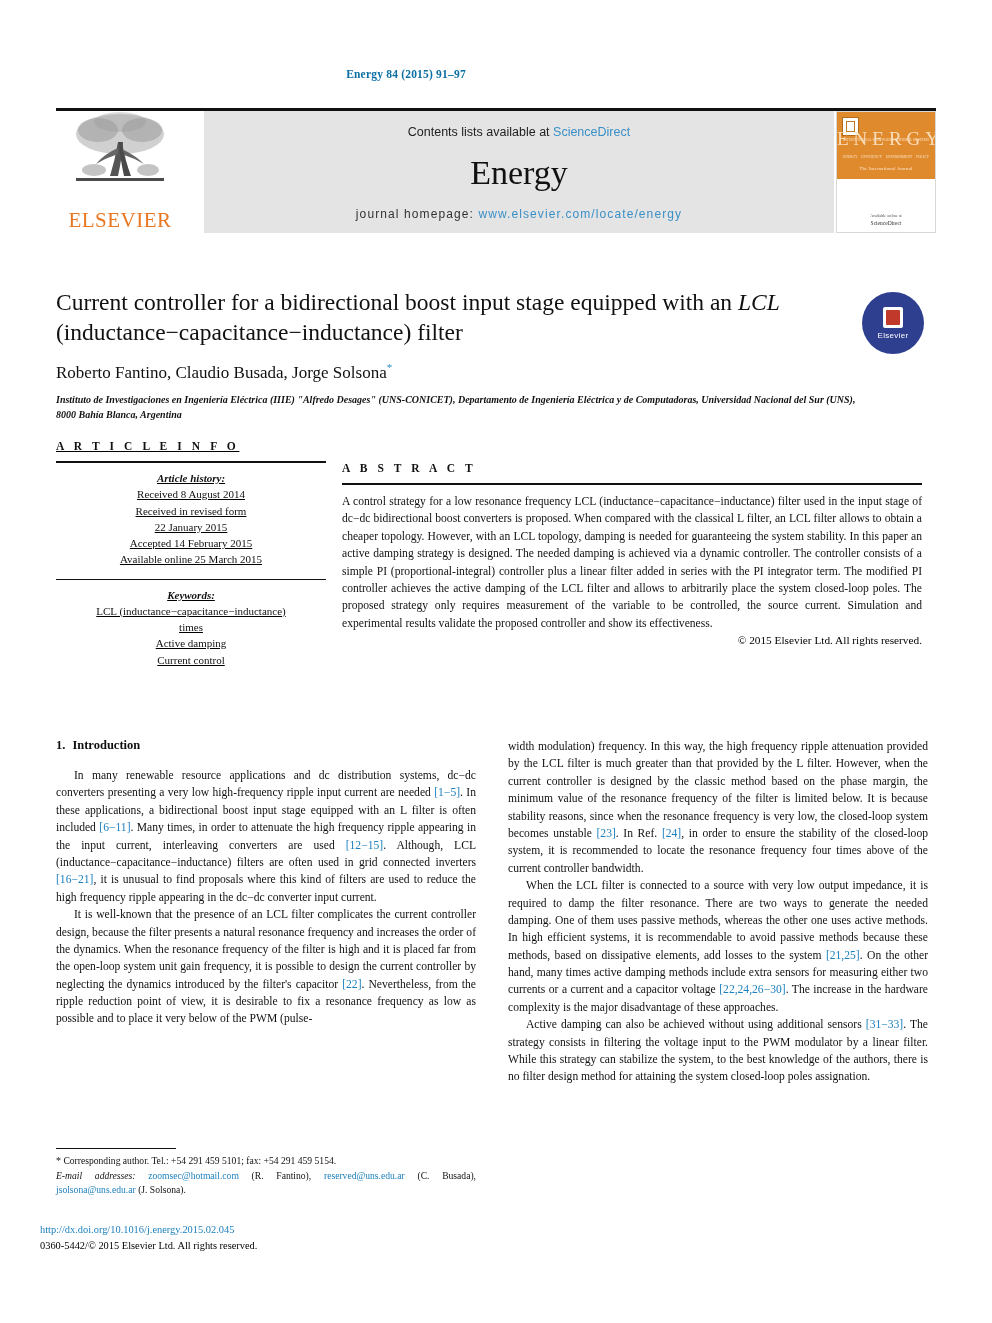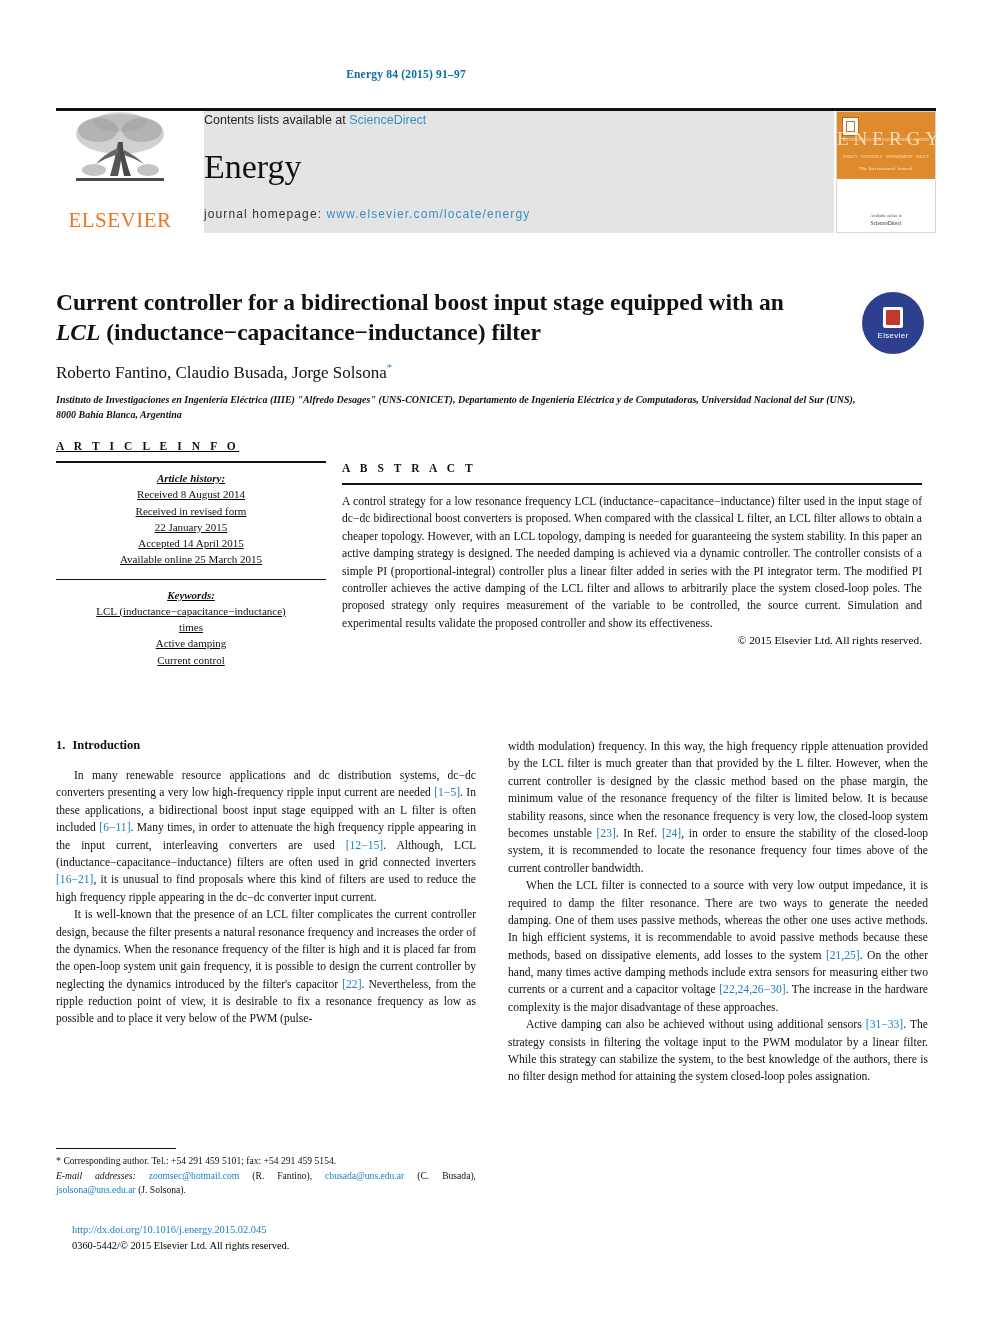--- a/index.html
+++ b/index.html
@@ -48,22 +48,22 @@
     font-size: 21px;
     letter-spacing: .5px;
     color: #E87722;
     line-height: 1;
     margin-top: 16px;
   }
   .mast-center {
     flex: 1;
     background: #e4e4e4;
     display: flex; flex-direction: column;
-    align-items: flex-start; justify-content: space-between;
-    padding: 2px 0 12px 0;
+    align-items: center; justify-content: space-between;
+    padding: 14px 0 12px 0;
     margin-left: 20px;
   }
   .contents-line {
     font-family: "Liberation Sans", sans-serif;
     font-size: 12.5px;
     color: #222;
   }
   .contents-line .sd { color: #3a8fc7; }
   .journal-name {
     font-family: "Liberation Serif", serif;
@@ -134,21 +134,21 @@
   .cover-bottom-brand { font-size: 5.5px; color: #333; margin-top: 2px; }
 
   
   .title-block { position: absolute; top: 288px; left: 56px; width: 830px; }
   .art-title {
     font-family: "Liberation Serif", serif;
     font-size: 23.5px;
     line-height: 1.26;
     color: #111;
     margin: 0;
-    font-weight: bold;
+    font-weight: normal;
     width: 775px;
   }
   .art-title i { font-style: italic; }
   .authors {
     font-family: "Liberation Serif", serif;
     font-size: 17px;
     margin-top: 14px;
     color: #111;
   }
   .authors sup { color: #2b8cc4; font-size: 11px; }
@@ -262,21 +262,21 @@
   .fn-txt {
     font-family: "Liberation Serif", serif;
     font-size: 9.6px;
     line-height: 1.52;
     color: #111;
     text-align: justify;
   }
   .fn-txt .star { font-size: 10px; }
   .fn-txt i { font-style: italic; }
   .doi-block {
-    position: absolute; left: 72px; top: 1222px; width: 440px;
+    position: absolute; left: 40px; top: 1222px; width: 440px;
     font-family: "Liberation Serif", serif;
     font-size: 10.4px;
     line-height: 1.55;
   }
   .doi-block .doi { color: #1b7fbd; }
 </style>
 </head>
 <body>
 
 <div class="page">
@@ -356,21 +356,21 @@
   </div>
 
   <div class="info-sec">
     <div class="sec-head">A R T I C L E   I N F O</div>
     <div class="rule"></div>
     <div class="info-body">
       <span class="info-line lead">Article history:</span>
       <span class="info-line">Received 8 August 2014</span>
       <span class="info-line">Received in revised form</span>
       <span class="info-line">22 January 2015</span>
-      <span class="info-line">Accepted 14 April 2015</span>
+      <span class="info-line">Accepted 14 February 2015</span>
       <span class="info-line">Available online 25 March 2015</span>
     </div>
     <div class="rule-thin"></div>
     <div class="info-body">
       <span class="info-line lead">Keywords:</span>
       <span class="info-line">LCL (inductance−capacitance−inductance)</span>
       <span class="info-line">times</span>
       <span class="info-line">Active damping</span>
       <span class="info-line">Current control</span>
     </div>
@@ -400,21 +400,21 @@
   <div class="footnote">
     <div class="fn-rule"></div>
     <div class="fn-txt">
       <span class="star">*</span>
       <span>Corresponding author. Tel.: +54 291 459 5101; fax: +54 291 459 5154.</span>
     </div>
     <div class="fn-txt">
       <i>E-mail addresses:</i>
       <span class="link">zoomsec@hotmail.com</span>
       <span>(R. Fantino)</span>,
-      <span class="link">cbusada@uns.edu.ar</span>
+      <span class="link">reserved@uns.edu.ar</span>
       <span>(C. Busada)</span>,
       <span class="link">jsolsona@uns.edu.ar</span>
       <span>(J. Solsona).</span>
     </div>
   </div>
 
   <div class="doi-block">
     <div class="doi">http://dx.doi.org/10.1016/j.energy.2015.02.045</div>
     <div>0360-5442/© 2015 Elsevier Ltd. All rights reserved.</div>
   </div>

